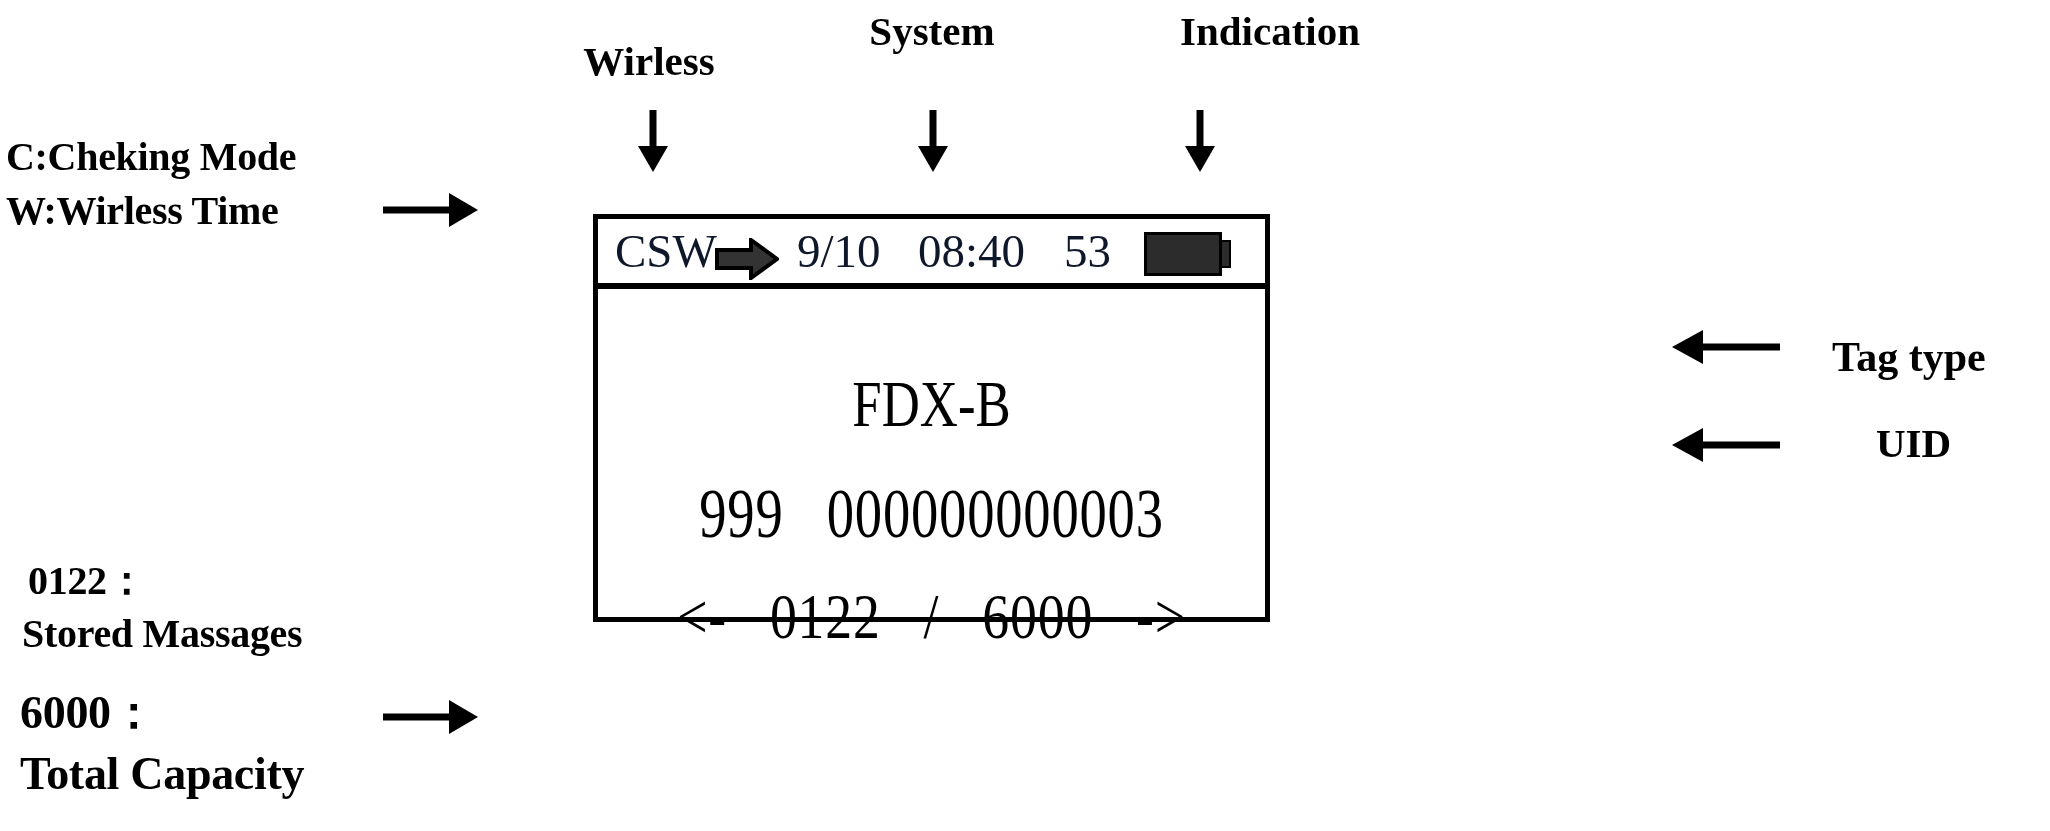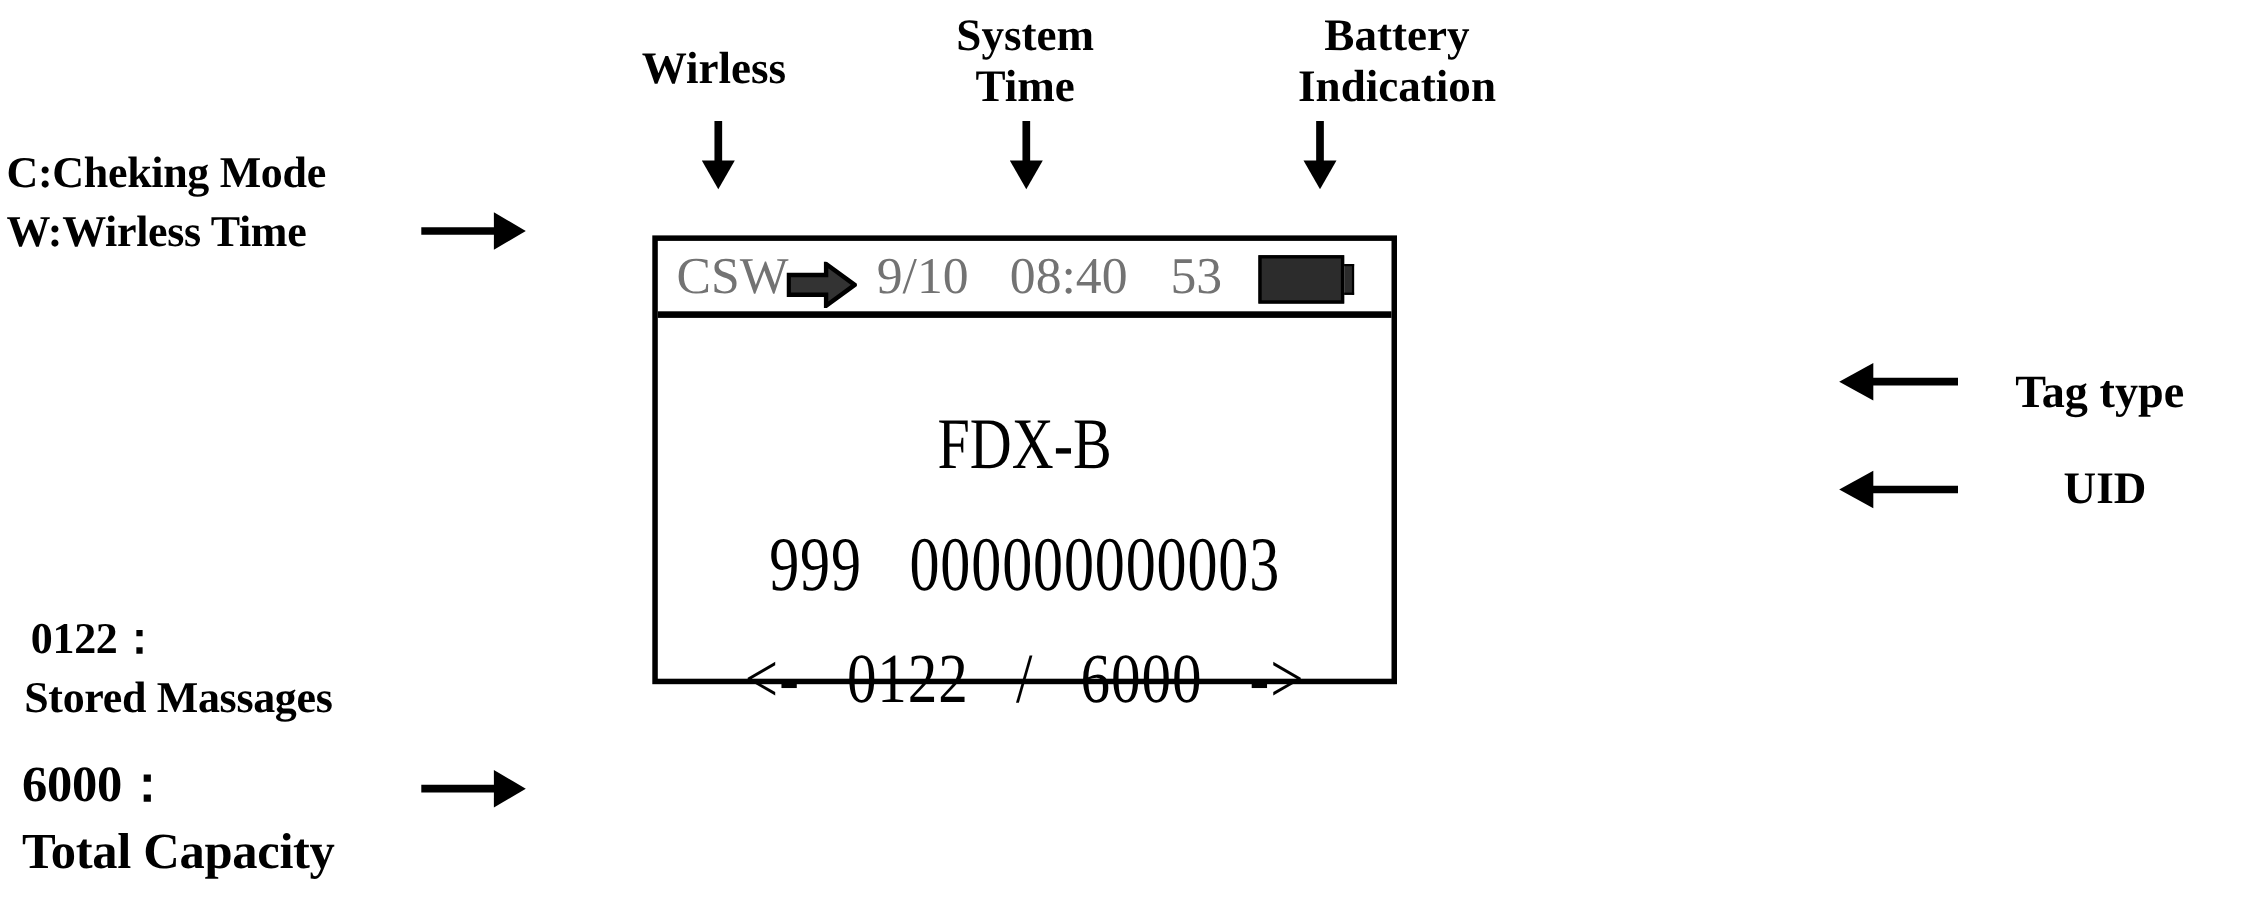--- a/index.html
+++ b/index.html
@@ -125,21 +125,21 @@
     height: 372px;
     box-sizing: border-box;
   }
 
   
   .sb-text {
     font-family: "Liberation Serif", "DejaVu Serif", serif;
     font-weight: normal;
     font-size: 47px;
     line-height: 1;
-    color: #737373;
+    color: #0f172a;
     white-space: nowrap;
   }
   #sb-mode      { position: absolute; left: 17px;  top: 9px; }
   #sb-arrow     { position: absolute; left: 117px; top: 19px; }
   #sb-date      { position: absolute; left: 199px; top: 9px; }
   #sb-time      { position: absolute; left: 320px; top: 9px; }
   #sb-seconds   { position: absolute; left: 466px; top: 9px; }
   #sb-battery   { position: absolute; left: 546px; top: 13px; }
 
   
@@ -235,31 +235,29 @@
 </div>
 <div class="abs" id="wireless-arrow" style="left:633px; top:110px;">
   <svg class="arrow-svg" width="40" height="62" viewBox="0 0 40 62" aria-hidden="true">
     <line x1="20" y1="0" x2="20" y2="44" stroke="#000" stroke-width="7"></line>
     <polygon points="20,62 5,36 35,36" fill="#000"></polygon>
   </svg>
 </div>
 
 <div class="abs callout" id="systemtime-callout">
   <span class="cl">System</span>
-  <span class="cl">Time</span>
 </div>
 <div class="abs" id="systemtime-arrow" style="left:913px; top:110px;">
   <svg class="arrow-svg" width="40" height="62" viewBox="0 0 40 62" aria-hidden="true">
     <line x1="20" y1="0" x2="20" y2="44" stroke="#000" stroke-width="7"></line>
     <polygon points="20,62 5,36 35,36" fill="#000"></polygon>
   </svg>
 </div>
 
 <div class="abs callout" id="battery-callout">
-  <span class="cl">Battery</span>
   <span class="cl">Indication</span>
 </div>
 <div class="abs" id="battery-arrow" style="left:1180px; top:110px;">
   <svg class="arrow-svg" width="40" height="62" viewBox="0 0 40 62" aria-hidden="true">
     <line x1="20" y1="0" x2="20" y2="44" stroke="#000" stroke-width="7"></line>
     <polygon points="20,62 5,36 35,36" fill="#000"></polygon>
   </svg>
 </div>
 
 <div class="abs" id="lcd-screen">

